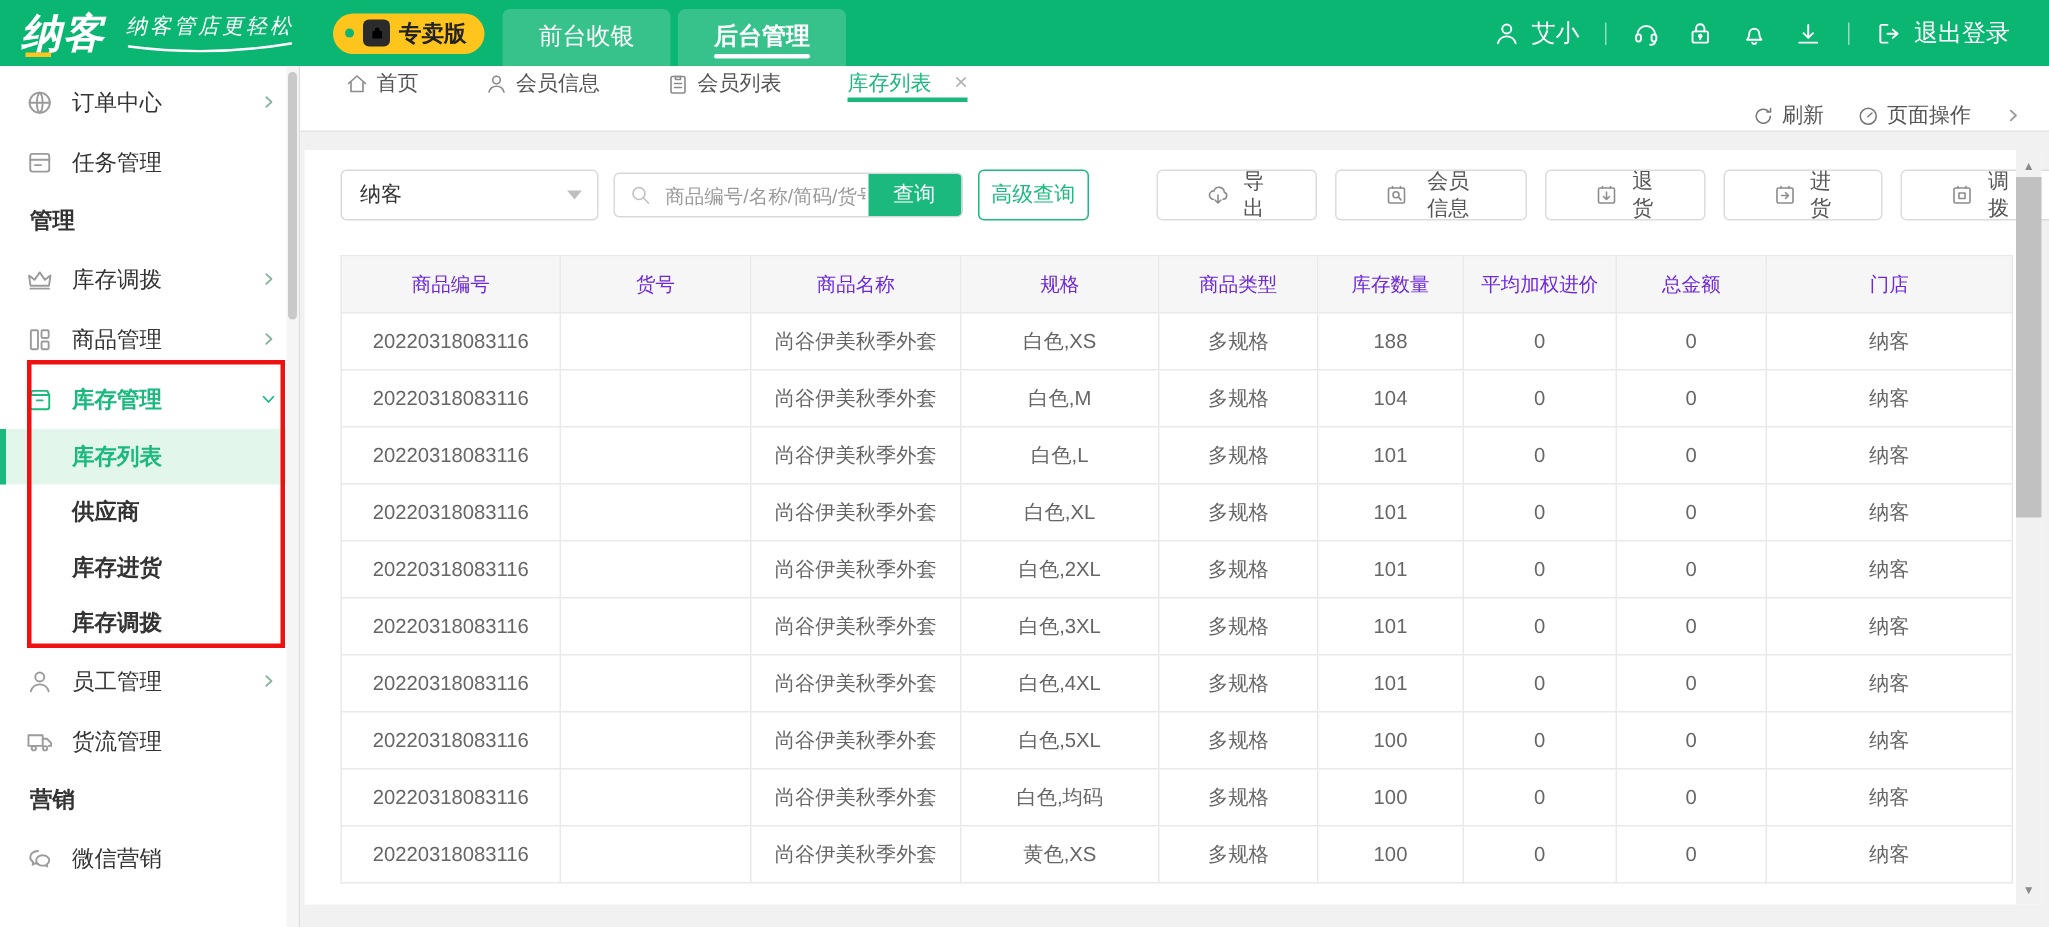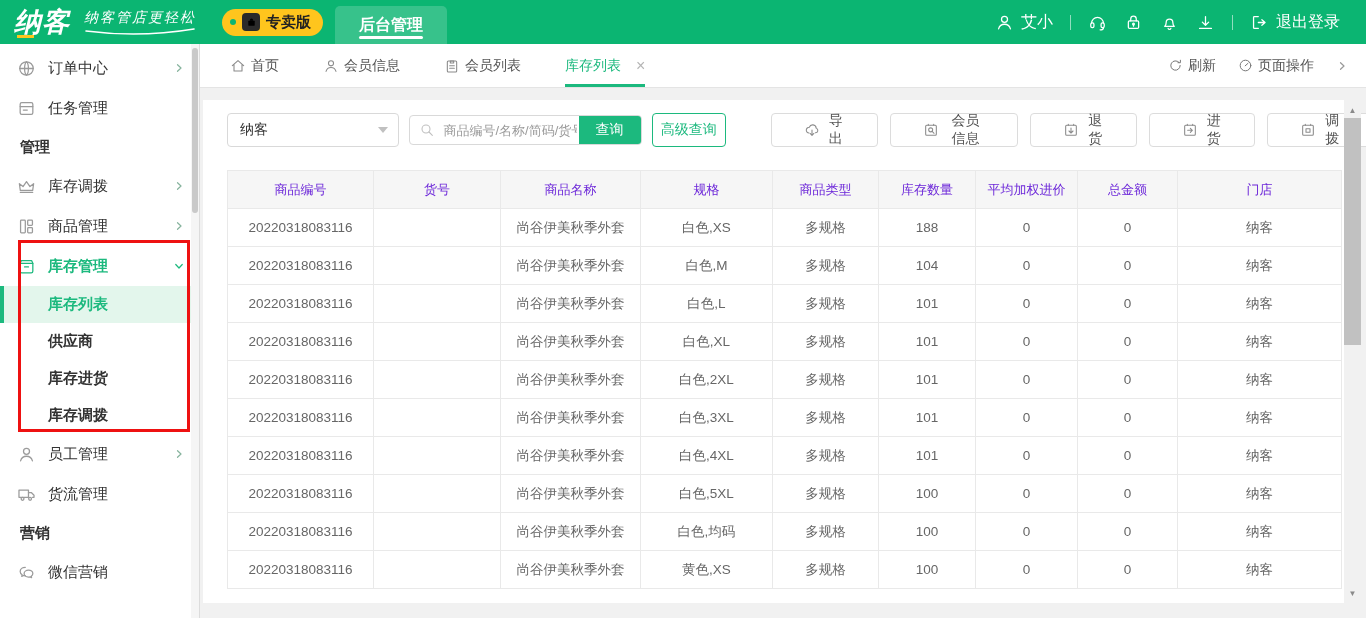--- a/index.html
+++ b/index.html
@@ -50,21 +50,21 @@
   .side-section{height:38px;display:flex;align-items:center;padding-left:20px;font-size:15px;color:#333;font-weight:bold;}
   .side-subitem{height:37px;display:flex;align-items:center;padding-left:48px;font-size:15px;color:#333;font-weight:bold;position:relative;margin-right:8px;cursor:pointer;}
   .side-subitem.active{color:var(--accent);background:#e3f6ec;}
   .side-subitem.active::before{content:'';position:absolute;left:0;top:0;bottom:0;width:4px;background:var(--accent);}
   .red-box{position:absolute;left:18px;top:196px;width:172px;height:192px;border:3px solid var(--red);pointer-events:none;z-index:6;}
   .side-scroll{position:absolute;top:0;right:0;width:8px;bottom:0;background:#f5f5f5;}
   .side-thumb{position:absolute;top:4px;left:1px;width:6px;height:165px;background:#c9c9c9;border-radius:3px;cursor:pointer;}
 
   
   .main{position:absolute;left:200px;top:44px;right:0;bottom:0;background:#f1f1f1;}
-  .tabbar{height:44px;background:#fff;border-bottom:1px solid #e4e4e4;display:flex;align-items:stretch;padding:0 18px 0 30px;}
+  .tabbar{height:44px;background:#fff;border-bottom:1px solid #e4e4e4;display:flex;align-items:stretch;padding:0 18px 0 30px;flex-direction:column;}
   .tab{display:flex;align-items:center;gap:5px;font-size:14px;color:#555;margin-right:44px;cursor:pointer;}
   .tab .icon{width:16px;height:16px;color:#8a8a8a;}
   .tab.active{color:var(--accent);border-bottom:3px solid var(--accent);padding-top:3px;}
   .tab .close{color:#b5b5b5;font-size:16px;margin-left:10px;line-height:1;cursor:pointer;}
   .tabbar-right{margin-left:auto;display:flex;align-items:center;gap:22px;color:#555;font-size:14px;}
   .tb-act{display:flex;align-items:center;gap:5px;cursor:pointer;}
   .tb-act .icon{width:15px;height:15px;color:#777;}
   .tabbar-chev{width:12px;height:12px;color:#999;cursor:pointer;}
   .tabbar-chev svg{stroke-width:2.4;}
 
@@ -108,20 +108,21 @@
     <span class="badge-dot"></span>
     <span class="badge-bag">
       <svg viewBox="0 0 24 24">
           <rect x="5" y="8" width="14" height="11" rx="1"></rect>
           <path d="M8.5 8V6.5a3.5 3.5 0 0 1 7 0V8"></path>
         </svg>
     </span>
     <span>专卖版</span>
   </div>
   <div class="header-tabs">
+      <div class="header-tab">前台收银</div>
       <div class="header-tab active">后台管理</div>
     </div>
   <div class="header-right">
     <span class="hgroup">
       <span class="icon hicon">
           <svg viewBox="0 0 24 24">
             <circle cx="12" cy="8" r="3.8"></circle>
             <path d="M4.5 20c1.2-4 4-5.8 7.5-5.8s6.3 1.8 7.5 5.8"></path>
           </svg>
         </span>

